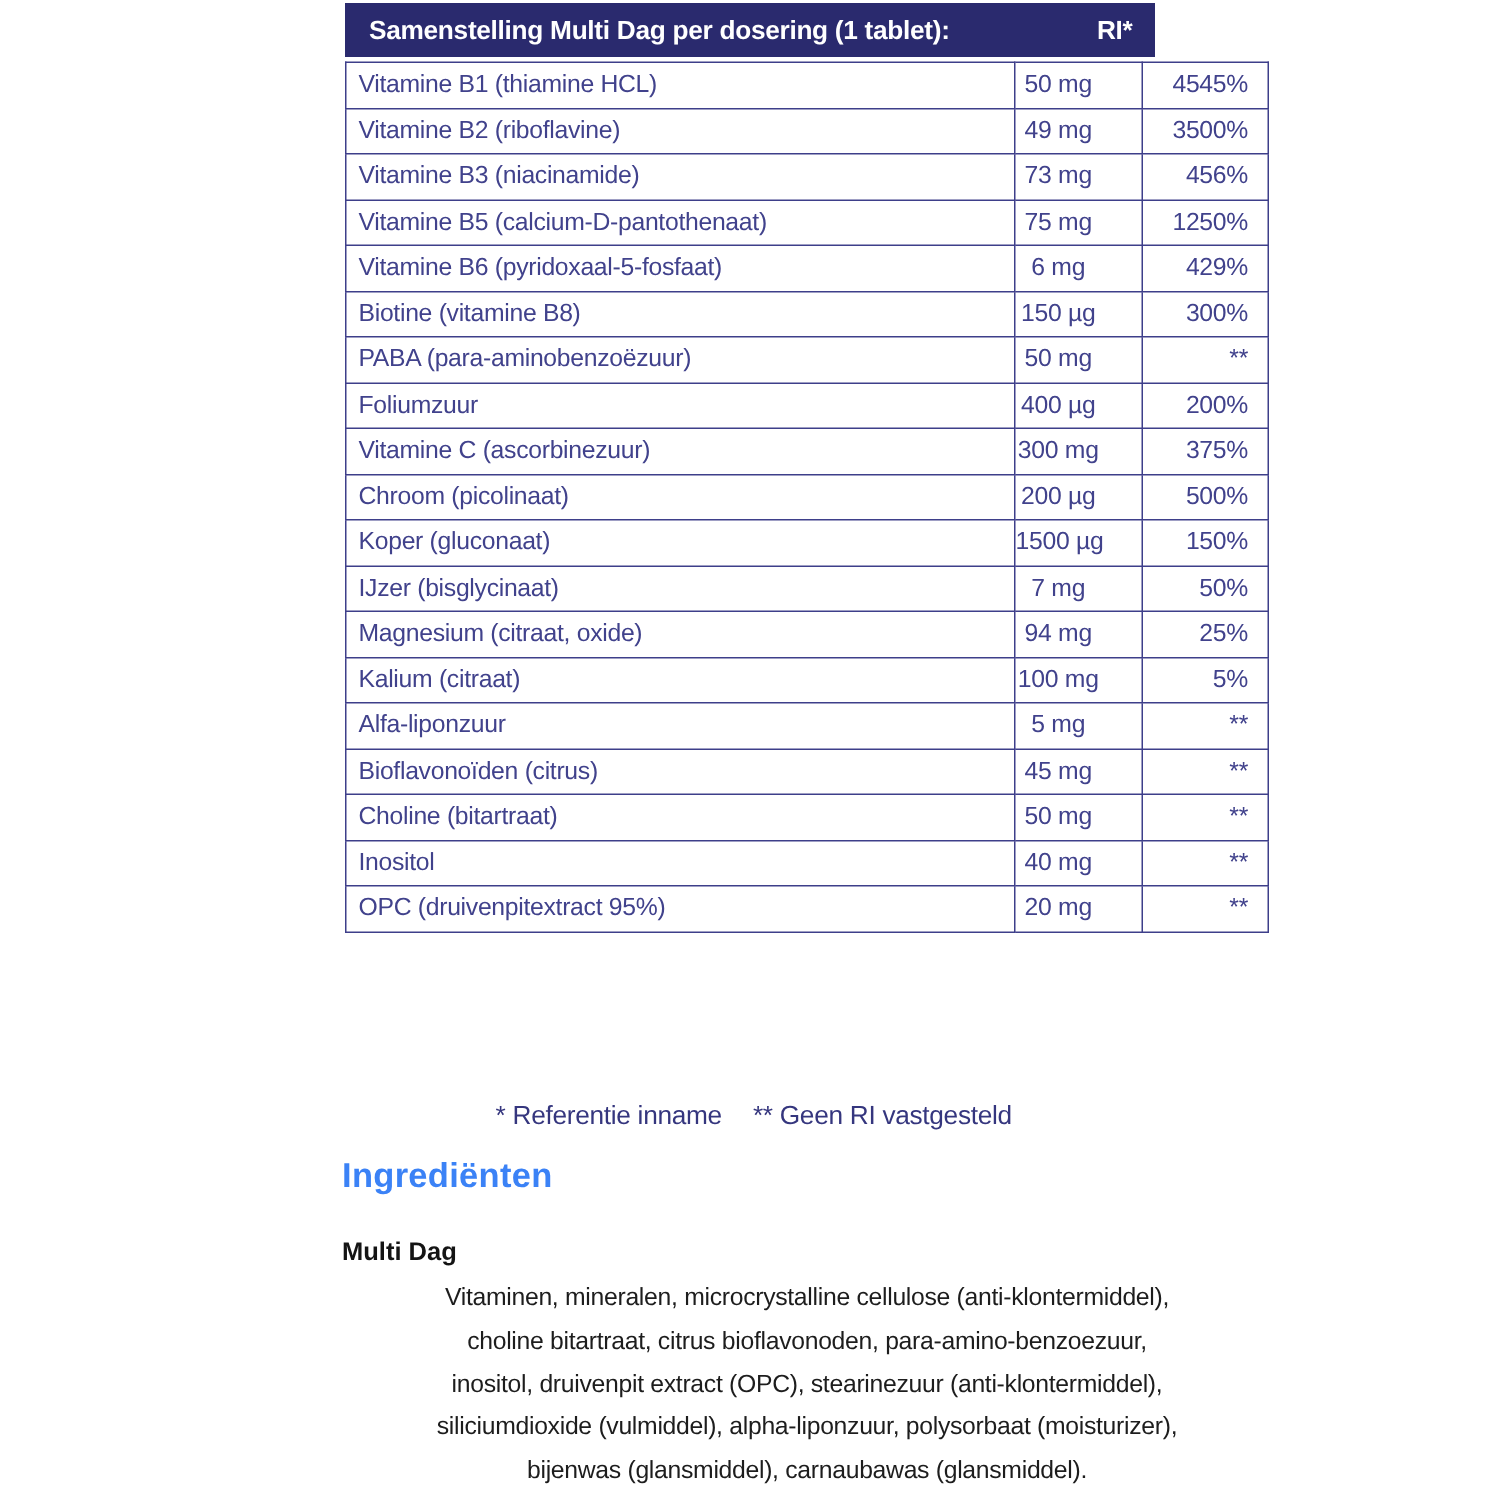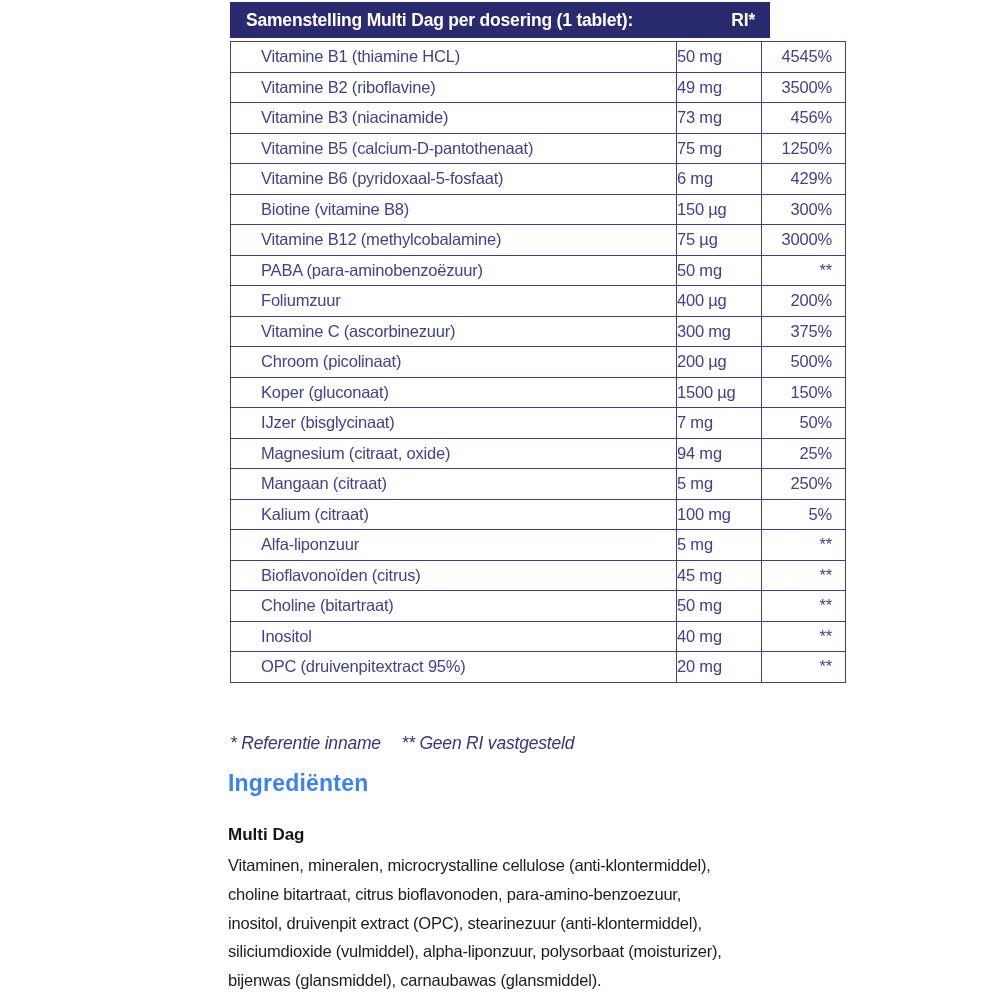--- a/index.html
+++ b/index.html
@@ -40,31 +40,30 @@
   table.comp td {
     border: 1.6px solid #3e3f8a;
     height: 30.5px;
     color: #41428c;
     font-size: 16.5px;
     letter-spacing: -0.2px;
     white-space: nowrap;
     overflow: hidden;
     background: #ffffff;
   }
-  td.cell-label { width: 446px; padding-left: 30px; text-align: left; }
-  td.cell-amount { width: 85px; padding-right: 27px; text-align: left; }
+  td.cell-label { width: 446px; padding-left: 8px; text-align: left; }
+  td.cell-amount { width: 85px; padding-right: 27px; text-align: center; }
   td.cell-ri { width: 84px; padding-right: 13px; text-align: right; }
 
   
   .footnote {
     position: absolute;
     left: 230px; top: 733px;
     width: 545px;
-    text-align: left;
-    font-style: italic;
+    text-align: center;
     font-size: 17.5px;
     color: #35367e;
     letter-spacing: -0.2px;
   }
   .footnote .fn-part2 { margin-left: 16px; }
 
   
   .ingredients {
     position: absolute;
     left: 228px; top: 770px;
@@ -82,21 +81,21 @@
     font-size: 17px;
     font-weight: bold;
   }
   .ing-lines {
     margin-top: 6px;
     color: #1d1d1d;
     font-size: 16.5px;
     line-height: 28.8px;
     letter-spacing: -0.2px;
   }
-  .ing-line { white-space: nowrap; }
+  .ing-line { white-space: nowrap; text-align: center; }
 </style>
 </head>
 <body>
 
 <div class="page">
 
   <div class="comp-table-wrap">
     <div class="comp-header">
       <span>Samenstelling Multi Dag per dosering (1 tablet):</span>
       <span>RI*</span>
@@ -128,25 +127,20 @@
               <td class="cell-label">Vitamine B6 (pyridoxaal-5-fosfaat)</td>
               <td class="cell-amount">6 mg</td>
               <td class="cell-ri">429%</td>
             </tr>
             <tr>
               <td class="cell-label">Biotine (vitamine B8)</td>
               <td class="cell-amount">150 µg</td>
               <td class="cell-ri">300%</td>
             </tr>
             <tr>
-              <td class="cell-label">Vitamine B12 (methylcobalamine)</td>
-              <td class="cell-amount">75 µg</td>
-              <td class="cell-ri">3000%</td>
-            </tr>
-            <tr>
               <td class="cell-label">PABA (para-aminobenzoëzuur)</td>
               <td class="cell-amount">50 mg</td>
               <td class="cell-ri">**</td>
             </tr>
             <tr>
               <td class="cell-label">Foliumzuur</td>
               <td class="cell-amount">400 µg</td>
               <td class="cell-ri">200%</td>
             </tr>
             <tr>
@@ -166,25 +160,20 @@
             </tr>
             <tr>
               <td class="cell-label">IJzer (bisglycinaat)</td>
               <td class="cell-amount">7 mg</td>
               <td class="cell-ri">50%</td>
             </tr>
             <tr>
               <td class="cell-label">Magnesium (citraat, oxide)</td>
               <td class="cell-amount">94 mg</td>
               <td class="cell-ri">25%</td>
-            </tr>
-            <tr>
-              <td class="cell-label">Mangaan (citraat)</td>
-              <td class="cell-amount">5 mg</td>
-              <td class="cell-ri">250%</td>
             </tr>
             <tr>
               <td class="cell-label">Kalium (citraat)</td>
               <td class="cell-amount">100 mg</td>
               <td class="cell-ri">5%</td>
             </tr>
             <tr>
               <td class="cell-label">Alfa-liponzuur</td>
               <td class="cell-amount">5 mg</td>
               <td class="cell-ri">**</td>

